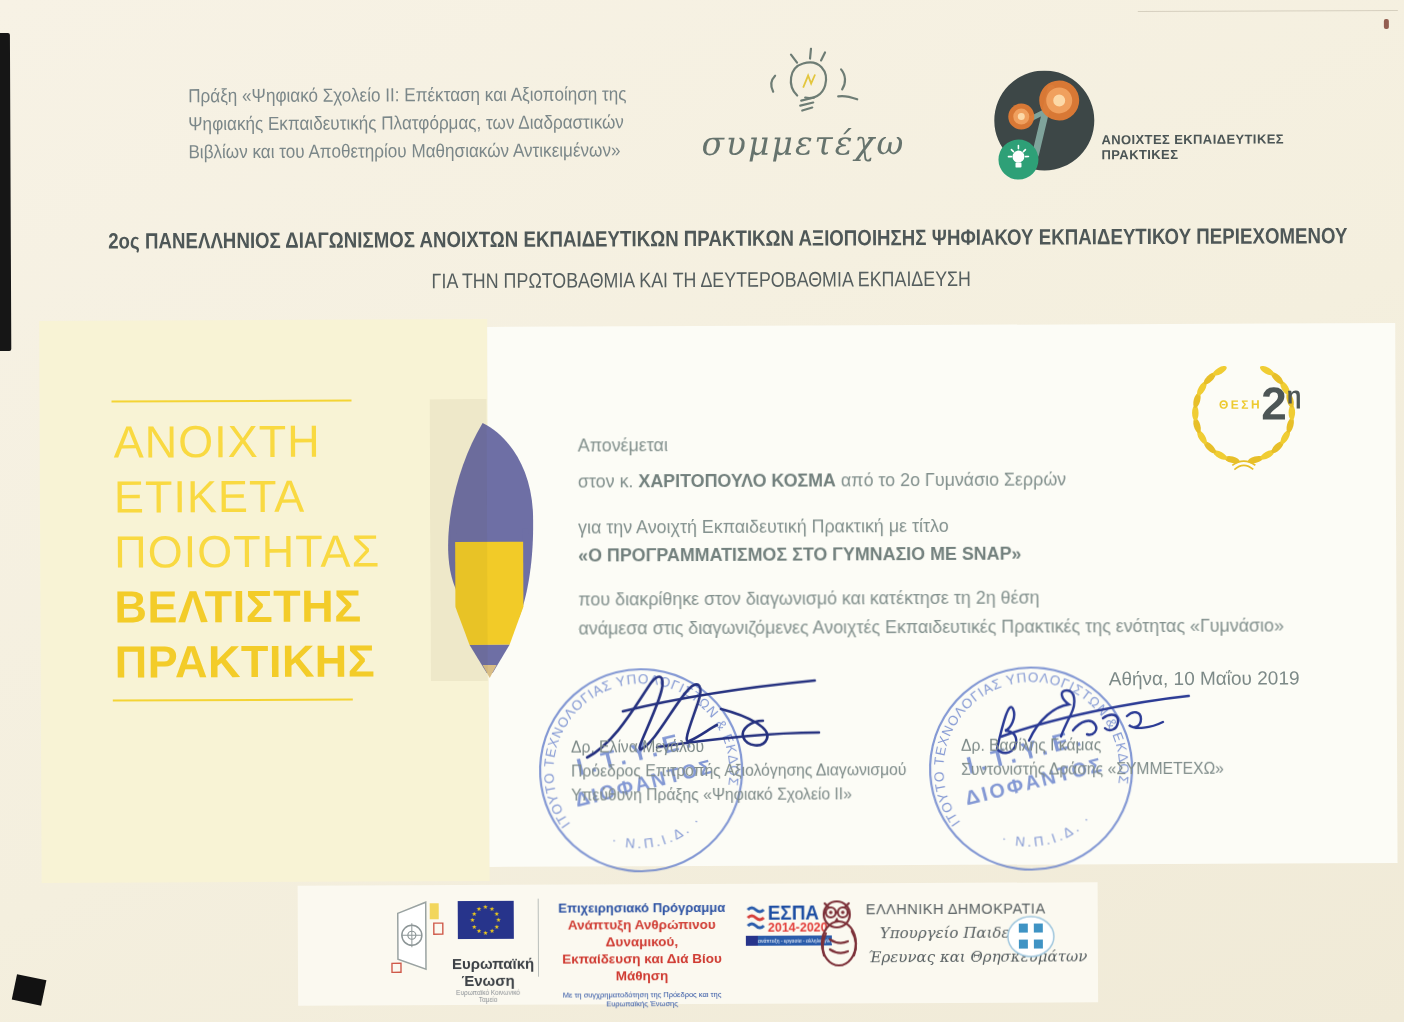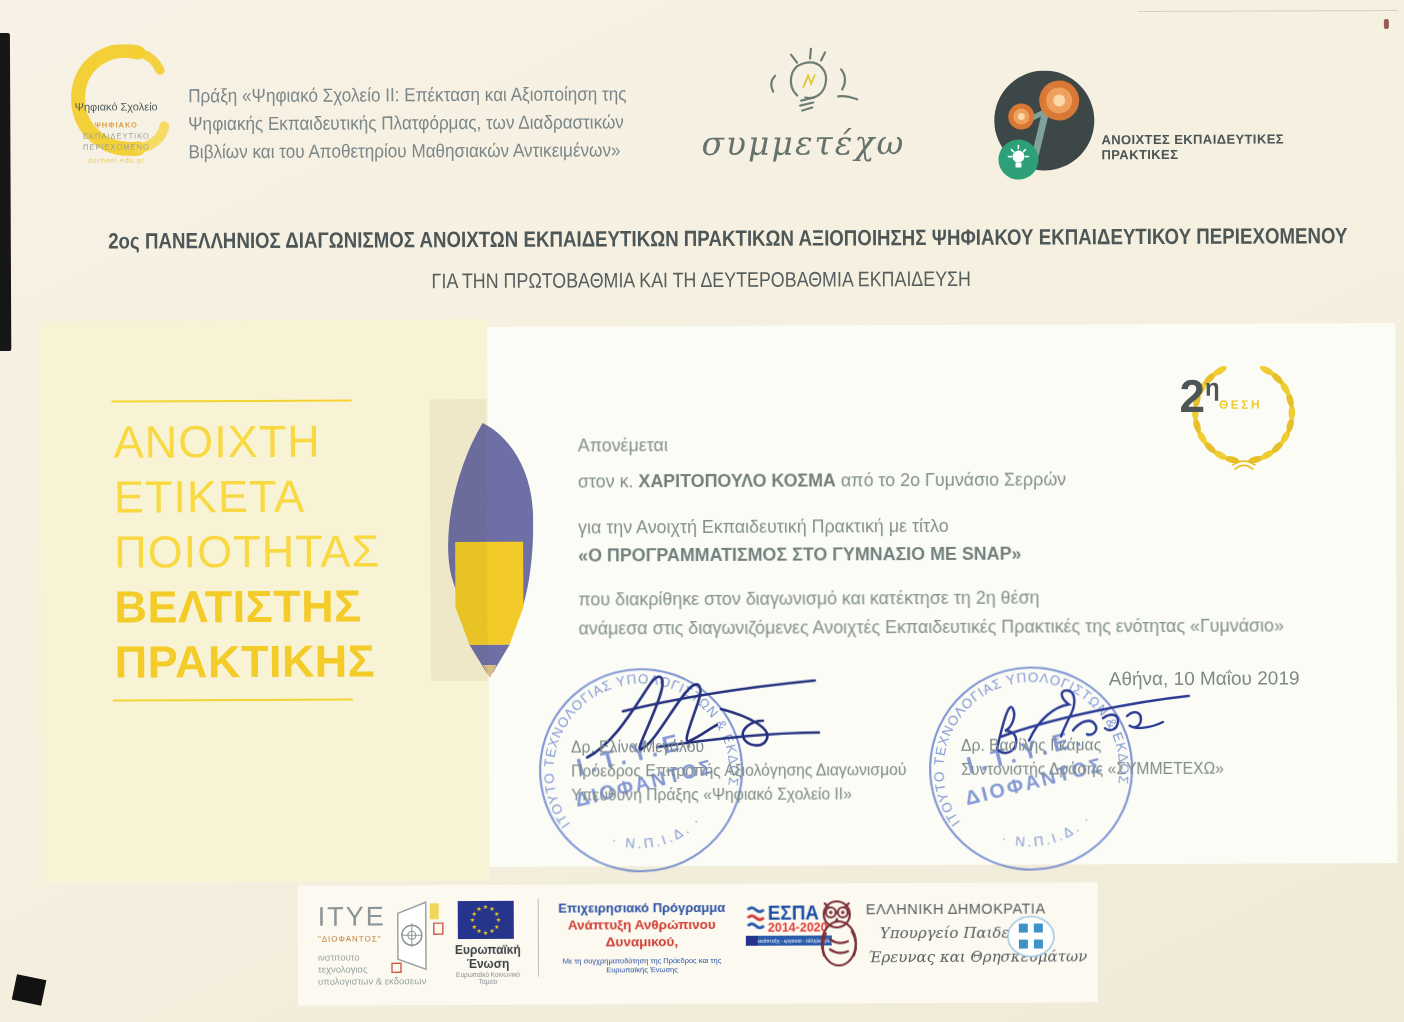--- a/index.html
+++ b/index.html
@@ -44,21 +44,21 @@
 
 
 .quality{left:112px;top:398px;width:268px}
 .qline{height:2px;background:#f4d435;width:240px}
 .q-light{font-size:45px;line-height:55px;color:#f9d941;letter-spacing:1px}
 .q-bold{font-size:45px;line-height:55px;color:#f3cc29;font-weight:bold;letter-spacing:.5px}
 .quality .qtext{margin-left:2px}
 
 
 .badge{left:1180px;top:348px;width:128px;height:126px}
-.badge-num{left:0;top:18px;width:122px;text-align:left;color:#4d5656;font-size:46px;font-weight:bold;line-height:47px}
+.badge-num{left:0;top:18px;width:122px;text-align:right;color:#4d5656;font-size:46px;font-weight:bold;line-height:64px}
 .badge-sup{font-size:24px;vertical-align:16px;font-weight:bold}
 .badge-label{left:0;top:52px;width:122px;text-align:center;color:#edca2f;font-size:12px;font-weight:bold;letter-spacing:2.5px}
 
 
 .bodyblock{left:578px;top:430px;width:740px;font-size:19px;color:#82908d;transform:scaleX(.94);transform-origin:left top}
 .bodyblock .line{position:absolute;left:0;white-space:nowrap}
 .b-strong{font-weight:bold;color:#72807d}
 .dateline{left:1108px;top:670px;font-size:19px;color:#7c8987}
 
 
@@ -71,21 +71,21 @@
 
 
 .itye{left:316px;top:900px;width:120px}
 .itye-acr{font-size:27px;color:#8d9697;letter-spacing:2px}
 .itye-sub{font-size:8px;color:#c08038;letter-spacing:1px;margin-top:2px}
 .itye-lines{margin-top:8px;font-size:9.5px;line-height:12px;color:#9aa3a2}
 .door{left:388px;top:896px}
 .eu{left:450px;top:900px;width:76px}
 .eu-flag{position:relative;margin-left:6px;width:56px;height:38px;background:#27348b}
 .eu-star{position:absolute;font-size:6px;color:#f7d117;line-height:6px}
-.eu-l1{margin-top:4px;width:72px;text-align:center;font-size:12px;font-weight:bold;color:#3c4146}
+.eu-l1{margin-top:16px;width:72px;text-align:center;font-size:15px;font-weight:bold;color:#3c4146}
 .eu-l2{width:72px;text-align:center;font-size:6.5px;color:#8a8f94}
 .fdivider{left:536px;top:898px;width:1px;height:78px;background:#b9beba}
 .program{left:542px;top:900px;width:196px;text-align:center}
 .pg1{font-size:13px;font-weight:bold;color:#2a50a2}
 .pg2{font-size:13.5px;font-weight:bold;color:#cf3a31;line-height:17px;margin-top:1px}
 .pg-co{margin-top:6px;font-size:7.5px;color:#2a50a2}
 .espa{left:744px;top:903px;width:96px}
 .espa-name{position:absolute;left:22px;top:-2px;font-size:21px;font-weight:bold;color:#1d4ea3;transform:scaleX(.9);transform-origin:left top}
 .espa-period{position:absolute;left:22px;top:18px;font-size:12.5px;font-weight:bold;color:#e23c38}
 .espa-bar{position:absolute;left:0;top:33px;width:86px;height:10px;display:flex}
@@ -102,32 +102,20 @@
 </head>
 <body>
 
 <div class="page">
   <div class="sheet">
 
     <div class="abs yellow-panel"></div>
     <div class="abs white-panel"></div>
     <div class="abs footer-band"></div>
 
-    <div class="abs ds-logo">
-      <svg class="abs" style="left:0;top:0" width="124" height="140" viewBox="0 0 124 140">
-        <path d="M 82,8 C 52,0 24,20 22,50 C 20,86 50,108 82,104" fill="none" stroke="#f3cd2e" stroke-width="14" stroke-linecap="round" opacity=".95"></path>
-        <path d="M 82,8 C 92,10 100,17 104,26" fill="none" stroke="#f3cd2e" stroke-width="9" stroke-linecap="round" opacity=".9"></path>
-        <path d="M 82,104 C 96,102 106,93 108,82" fill="none" stroke="#f6d84e" stroke-width="10" stroke-linecap="round" opacity=".85"></path>
-      </svg>
-      <div class="abs ds-name">Ψηφιακό Σχολείο</div>
-      <div class="abs ds-tag1">ΨΗΦΙΑΚΟ</div>
-      <div class="abs ds-tag2">ΕΚΠΑΙΔΕΥΤΙΚΟ</div>
-      <div class="abs ds-tag3">ΠΕΡΙΕΧΟΜΕΝΟ</div>
-      <div class="abs ds-url">dschool.edu.gr</div>
-    </div>
 
     <div class="abs project-text">
       <div><span class="cond" style="transform:scaleX(.9)">Πράξη «Ψηφιακό Σχολείο II: Επέκταση και Αξιοποίηση της</span></div>
       <div><span class="cond" style="transform:scaleX(.9)">Ψηφιακής Εκπαιδευτικής Πλατφόρμας, των Διαδραστικών</span></div>
       <div><span class="cond" style="transform:scaleX(.9)">Βιβλίων και του Αποθετηρίου Μαθησιακών Αντικειμένων»</span></div>
     </div>
 
     <div class="abs symmetexo">
       <svg class="abs" style="left:55px;top:0" width="110" height="85" viewBox="0 0 110 85">
         <g fill="none" stroke="#6e7d75" stroke-width="2.2" stroke-linecap="round">
@@ -288,29 +276,20 @@
           <path d="M 48,62 C 58,40 74,28 88,26 C 80,20 78,12 86,12 C 94,12 96,24 90,36 C 86,44 82,52 80,58"></path>
           <path d="M 92,52 C 100,42 110,40 114,46 C 118,52 112,58 106,56"></path>
           <path d="M 122,40 C 130,34 138,36 137,44 C 136,52 128,54 124,50"></path>
           <path d="M 146,38 C 152,32 160,33 160,41 C 160,49 152,51 148,47 C 154,52 170,50 182,44"></path>
         </g>
       </svg>
       <div class="sig-name" style="top:82px">Δρ. Βασίλης Γκάμας</div>
       <div class="sig-name" style="top:106px">Συντονιστής Δράσης «ΣΥΜΜΕΤΕΧΩ»</div>
     </div>
 
-    <div class="abs itye">
-      <div class="itye-acr">ΙΤΥΕ</div>
-      <div class="itye-sub">"ΔΙΟΦΑΝΤΟΣ"</div>
-      <div class="itye-lines">
-        <div>ινστιτουτο</div>
-        <div>τεχνολογιας</div>
-        <div>υπολογιστων &amp; εκδοσεων</div>
-      </div>
-    </div>
     <svg class="abs door" width="58" height="84" viewBox="0 0 58 84">
       <path d="M 8,16 L 36,5 L 36,72 L 8,62 Z" fill="#fff" stroke="#9aa3a2" stroke-width="1.5"></path>
       <circle cx="22" cy="38" r="10" fill="none" stroke="#8d9697" stroke-width="1.5"></circle>
       <circle cx="22" cy="38" r="4" fill="none" stroke="#8d9697" stroke-width="1.2"></circle>
       <line x1="22" y1="26" x2="22" y2="50" stroke="#8d9697" stroke-width="1"></line>
       <line x1="12" y1="38" x2="32" y2="38" stroke="#8d9697" stroke-width="1"></line>
       <rect x="40" y="6" width="9" height="16" fill="#f0d042" opacity=".85"></rect>
       <rect x="44" y="26" width="9" height="11" fill="none" stroke="#cf5a4a" stroke-width="1.4"></rect>
       <rect x="2" y="66" width="9" height="9" fill="none" stroke="#cf5a4a" stroke-width="1.4"></rect>
     </svg>
@@ -332,20 +311,21 @@
         </div>
       <div class="eu-l1">Ευρωπαϊκή Ένωση</div>
       <div class="eu-l2">Ευρωπαϊκό Κοινωνικό Ταμείο</div>
     </div>
 
     <div class="abs fdivider"></div>
 
     <div class="abs program">
       <div class="pg1">Επιχειρησιακό Πρόγραμμα</div>
       <div class="pg2">Ανάπτυξη Ανθρώπινου Δυναμικού,</div>
+      <div class="pg2" style="margin-top:0">Εκπαίδευση και Διά Βίου Μάθηση</div>
       <div class="pg-co">Με τη συγχρηματοδότηση της Πρόεδρος και της Ευρωπαϊκής Ένωσης</div>
     </div>
 
     <div class="abs espa">
       <svg class="abs" style="left:0;top:2px" width="20" height="26" viewBox="0 0 20 26">
         <path d="M 2,5 Q 6,1 10,5 T 18,5" fill="none" stroke="#2a5cab" stroke-width="3"></path>
         <path d="M 2,13 Q 6,9 10,13 T 18,13" fill="none" stroke="#d53e3a" stroke-width="3"></path>
         <path d="M 2,21 Q 6,17 10,21 T 18,21" fill="none" stroke="#2a5cab" stroke-width="3"></path>
       </svg>
       <div class="espa-name">ΕΣΠΑ</div>

